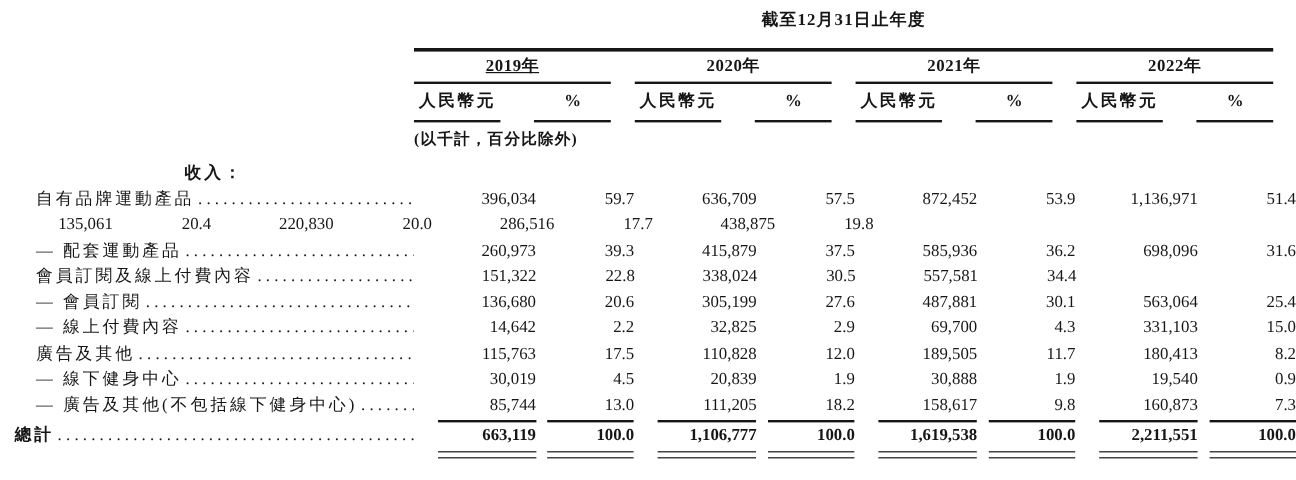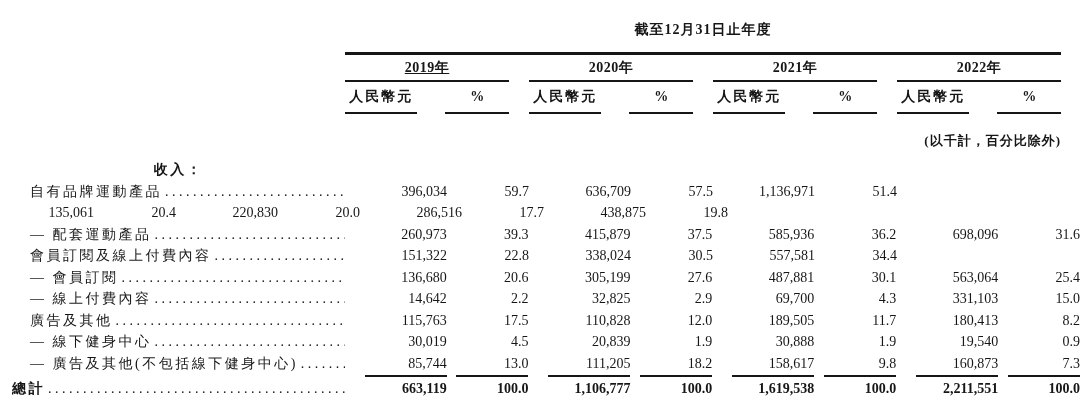--- a/index.html
+++ b/index.html
@@ -6,21 +6,21 @@
   .page {
     position: relative;
     width: 1080px;
     height: 400px;
     background: #ffffff;
     color: #161616;
     font-family: "Liberation Serif", "DejaVu Serif", serif;
     font-size: 14px;
     overflow: hidden;
     box-sizing: border-box;
-    padding-top: 20px;
+    padding-top: 8px;
   }
   .hdr { margin-left: 345px; width: 716px; }
   .tbl-title {
     text-align: center;
     font-weight: bold;
     line-height: 20px;
     letter-spacing: 1px;
   }
   .top-rule { margin-top: 12px; height: 3px; background: #161616; }
   .year-row { display: flex; margin-top: 3px; }
@@ -39,21 +39,21 @@
   .ch-cell {
     text-align: center; font-weight: bold;
     line-height: 20px; padding-bottom: 5px;
     border-bottom: 2.5px solid #161616;
     box-sizing: border-box;
   }
   .ch-cell.amt { width: 82px; letter-spacing: 2px; }
   .ch-cell.pct { width: 72px; }
   .note-row {
     margin-left: 345px; width: 716px;
-    margin-top: 18px; text-align: right;
+    margin-top: 5px; text-align: left;
     font-weight: bold; font-size: 13px; line-height: 18px;
     letter-spacing: 1px;
   }
   .tbody { padding-left: 12px; margin-top: 9px; }
   .row { display: flex; height: 21.5px; line-height: 21.5px; }
   .label-cell {
     width: 333px; display: flex;
     overflow: hidden; white-space: nowrap;
     box-sizing: border-box;
     justify-content: center;
@@ -131,20 +131,24 @@
           </div>
           <div class="vg">
             <span class="v amt">396,034</span>
             <span class="v pct">59.7</span>
           </div>
           <div class="vg">
             <span class="v amt">636,709</span>
             <span class="v pct">57.5</span>
           </div>
           <div class="vg">
+            <span class="v amt">872,452</span>
+            <span class="v pct">53.9</span>
+          </div>
+          <div class="vg">
             <span class="v amt">1,136,971</span>
             <span class="v pct">51.4</span>
           </div>
         </div>
         <div class="row">
           <div class="vg">
             <span class="v amt">135,061</span>
             <span class="v pct">20.4</span>
           </div>
           <div class="vg">

